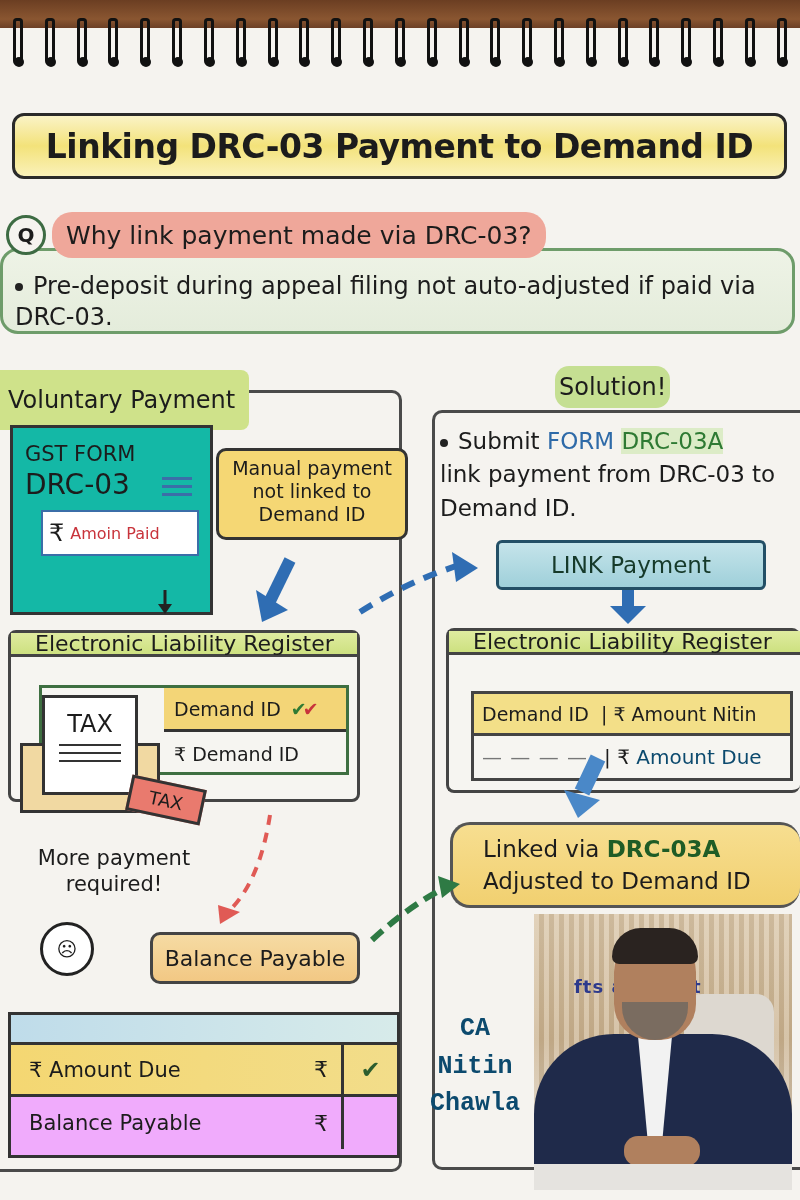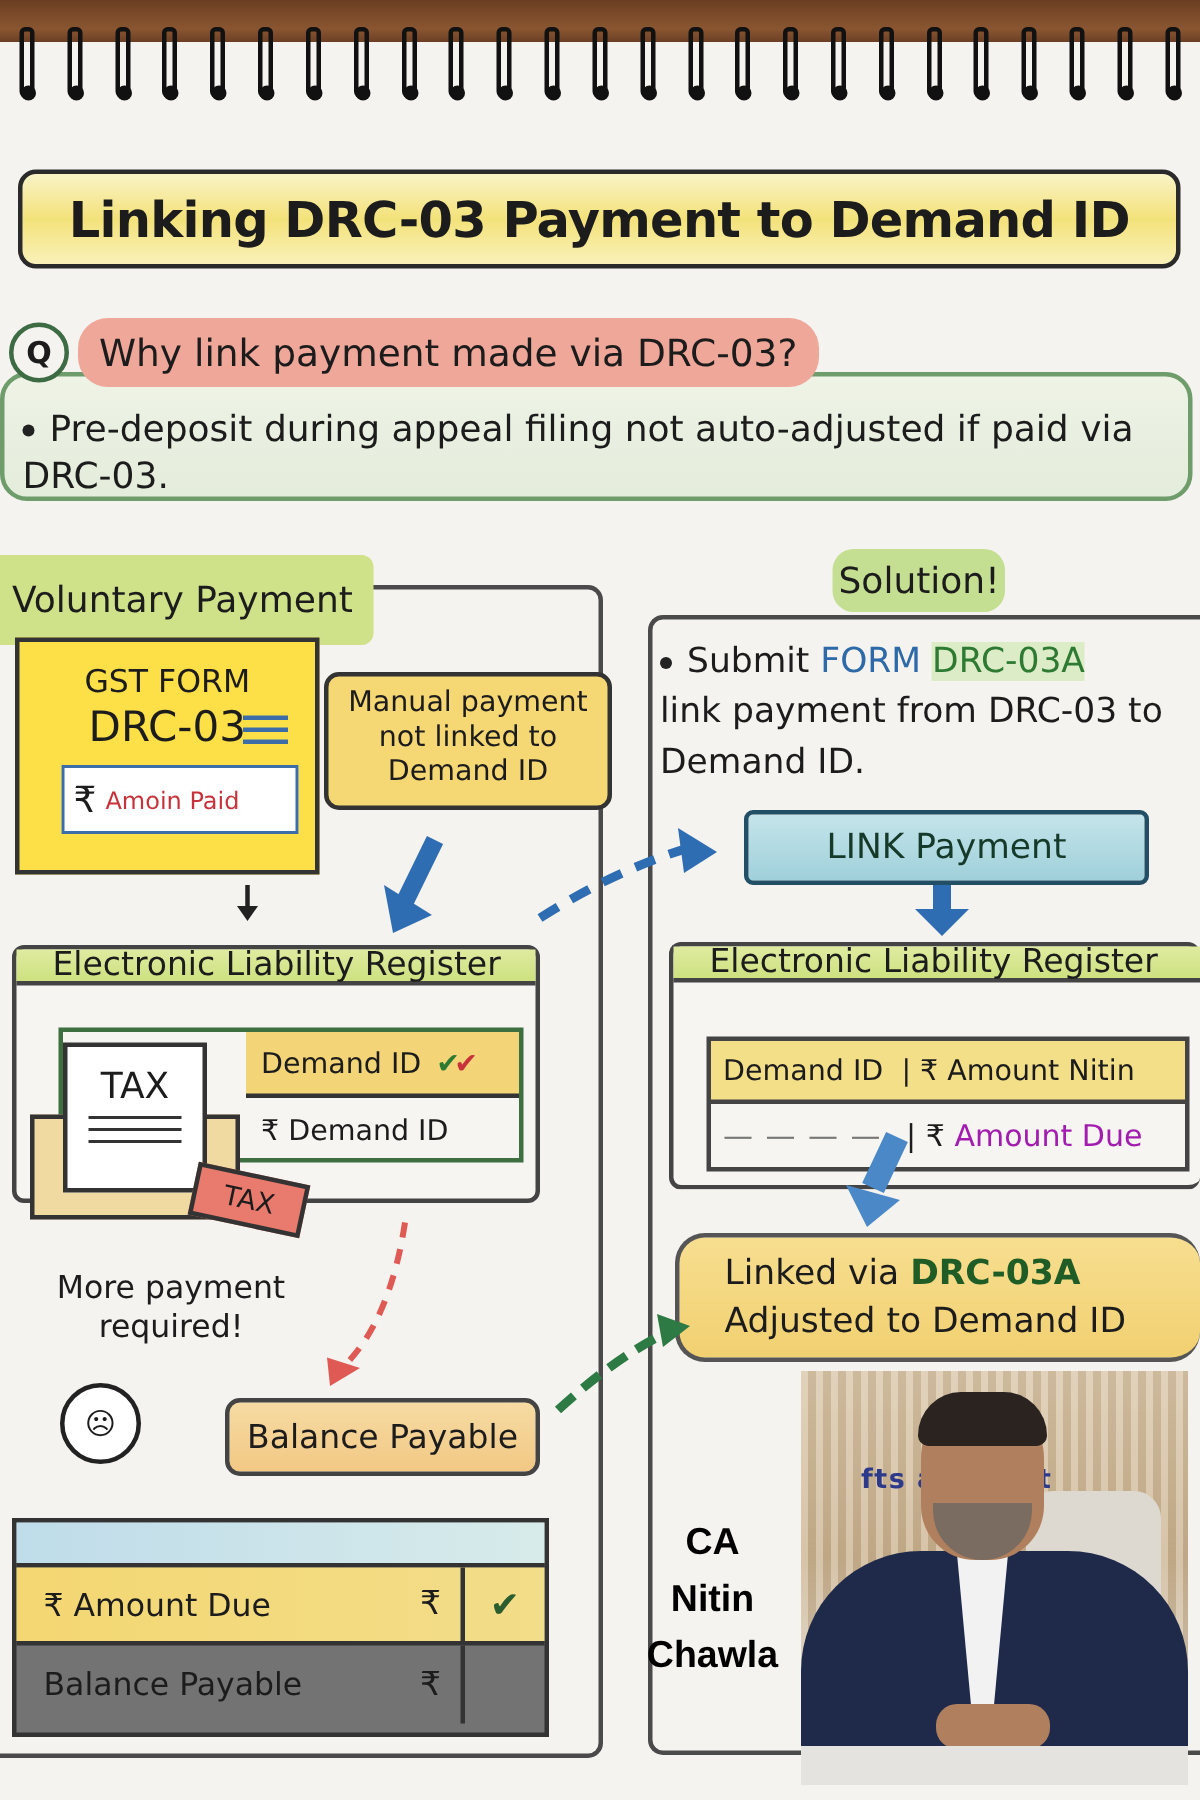--- a/index.html
+++ b/index.html
@@ -12,21 +12,21 @@
 .abs{position:absolute}
 .title{left:12px;top:113px;width:775px;height:66px;border:3px solid #2a2a2a;border-radius:12px;background:linear-gradient(180deg,#faf3c6,#f3e27a 50%,#faf1b9);display:flex;align-items:center;justify-content:center;font-size:33px;font-weight:bold;letter-spacing:-0.5px}
 .q-circle{left:6px;top:215px;width:40px;height:40px;border:3px solid #3d6b43;border-radius:50%;display:flex;align-items:center;justify-content:center;font-weight:bold;font-size:20px;background:#f5f3ef}
 .q-text{left:52px;top:212px;height:46px;padding:0 14px;background:#efa79a;border-radius:20px;display:flex;align-items:center;font-size:25px}
 .a-box{left:0;top:248px;width:795px;height:86px;border:3px solid #6e9c6a;border-radius:18px;background:linear-gradient(180deg,#eef3e6,#e4ecdb);padding:12px 20px 0 12px;font-size:24px;line-height:1.3}
 .a-bullet{display:inline-block;width:8px;height:8px;background:#222;border-radius:50%;margin-right:10px;vertical-align:middle}
 .left-frame{left:0;top:390px;width:402px;height:782px;border:3px solid #4a4a4a;border-left:none;border-radius:0 10px 10px 0}
 .right-frame{left:432px;top:410px;width:380px;height:760px;border:3px solid #4a4a4a;border-right:none;border-radius:10px 0 0 10px}
 .vol-label{left:0;top:370px;height:60px;padding:0 14px 0 8px;background:#cfe28a;font-size:24px;display:flex;align-items:center;border-radius:0 8px 8px 0}
 .sol-label{left:555px;top:366px;height:42px;padding:0 4px;background:#c5df92;font-size:24px;display:flex;align-items:center;border-radius:14px}
-.gst-form{left:10px;top:425px;width:203px;height:158px;border:3px solid #333;background:#fde047;padding:14px 12px;text-align:center;}
+.gst-form{left:10px;top:425px;width:203px;height:190px;border:3px solid #333;background:#14b8a6;padding:14px 12px;}
 .gst-form .l1{font-size:21px}
 .gst-form .l2{font-size:28px;margin-top:2px}
 .gst-lines{position:absolute;right:18px;top:44px;width:30px}
 .gst-lines div{height:3px;background:#3b6ea8;margin:5px 0}
 .amount-box{position:absolute;left:28px;top:82px;width:158px;height:46px;border:2px solid #3b6ea8;background:#fff;display:flex;align-items:center;padding-left:6px}
 .rupee{font-size:24px;margin-right:6px}
 .amount-red{color:#c8333b;font-size:16px}
 .note-yellow{left:216px;top:448px;width:192px;height:92px;background:#f5d774;border:3px solid #333;border-radius:10px;font-size:19px;text-align:center;line-height:1.22;padding-top:6px}
 .elr-left{left:8px;top:630px;width:352px;height:172px;border:3px solid #444;border-radius:8px;background:#f6f5f1}
 .elr-head{height:24px;background:linear-gradient(180deg,#dfeba0,#cde180);border-bottom:3px solid #444;display:flex;align-items:center;padding-left:24px;font-size:22px}
@@ -36,41 +36,41 @@
 .check-green{color:#2f7a33;font-weight:bold;margin-left:10px}
 .check-red{color:#c8333b;font-weight:bold;margin-left:-4px}
 .envelope{position:absolute;left:20px;top:695px;width:140px;height:115px}
 .env-body{position:absolute;left:0;top:48px;width:140px;height:70px;background:#f1d9a2;border:3px solid #333}
 .env-letter{position:absolute;left:22px;top:0;width:96px;height:100px;background:#fff;border:3px solid #333;text-align:center;font-size:24px;padding-top:12px}
 .env-letter .ln{height:2px;background:#333;margin:6px 14px}
 .tax-tag{left:128px;top:782px;width:76px;height:36px;background:#e97a6e;border:3px solid #333;transform:rotate(12deg);font-size:18px;display:flex;align-items:center;justify-content:center}
 .more-pay{left:24px;top:845px;font-size:21px;line-height:1.25;text-align:center}
 .face{left:40px;top:922px;width:54px;height:54px;border:3px solid #222;border-radius:50%;background:#fff;font-size:20px;display:flex;align-items:center;justify-content:center}
 .balance-tag{left:150px;top:932px;width:210px;height:52px;background:linear-gradient(180deg,#f6dba3,#f2c884);border:3px solid #444;border-radius:10px;font-size:22px;display:flex;align-items:center;justify-content:center}
-.amount-table{left:8px;top:1012px;width:358px;height:146px;border:3px solid #333;background:#737373}
+.amount-table{left:8px;top:1012px;width:392px;height:146px;border:3px solid #333;background:#f0abfc}
 .at-head{height:30px;background:linear-gradient(90deg,#bfdcea,#d7ebea);border-bottom:3px solid #333}
 .at-row{display:flex;height:52px;align-items:center;border-bottom:3px solid #333}
 .at-row.last{border-bottom:none}
 .at-row.yellow{background:linear-gradient(90deg,#f4d772,#f2dd8a)}
 .at-label{flex:1;padding-left:18px;font-size:21px}
 .at-r{width:40px;font-size:22px;text-align:center}
 .at-check{width:56px;height:100%;border-left:3px solid #333;display:flex;align-items:center;justify-content:center;color:#2c5d2e;font-size:24px;font-weight:bold}
 .sol-text{left:440px;top:425px;width:362px;font-size:23px;line-height:1.45}
 .sol-text .blue{color:#2e6aa8}
 .sol-text .green{color:#2e7a33;background:#dcecc7}
 .link-btn{left:496px;top:540px;width:270px;height:50px;background:linear-gradient(180deg,#c5e4ea,#9fd0da);border:3px solid #234f66;border-radius:6px;display:flex;align-items:center;justify-content:center;font-size:23px;color:#163a2a}
 .elr-right{left:446px;top:628px;width:354px;height:165px;border:3px solid #444;border-radius:8px;border-right:none;background:#f6f5f1}
 .elr-right .inner{position:absolute;left:22px;top:60px;width:322px;height:90px;border:3px solid #444;background:#f6f5f1}
 .r-row1{height:42px;background:#f3df88;border-bottom:3px solid #444;display:flex;align-items:center;padding-left:8px;font-size:19px}
 .r-row2{height:42px;display:flex;align-items:center;padding-left:8px;font-size:20px}
 .dash{color:#777;letter-spacing:1px;margin-right:16px}
-.red{color:#a21caf}
+.red{color:#0c4a6e}
 .linked{left:450px;top:822px;width:350px;height:86px;background:linear-gradient(180deg,#f7de90,#f1d070);border:3px solid #555;border-radius:20px;border-right:none;font-size:23px;line-height:1.4;padding:8px 0 0 30px}
 .linked .green{color:#1f5c26;font-weight:bold}
-.ca-name{left:416px;top:1010px;width:118px;font-family:Liberation Sans, sans-serif;font-weight:bold;color:#000000;font-size:25px;line-height:1.5;text-align:center}
+.ca-name{left:416px;top:1010px;width:118px;font-family:Liberation Mono, monospace;font-weight:bold;color:#0c4a6e;font-size:25px;line-height:1.5;text-align:center}
 .photo{left:534px;top:914px;width:258px;height:276px;overflow:hidden;background:linear-gradient(180deg,#d8c3a4 0%,#c9b08c 45%,#dfd8ce 100%)}
 .photo .slats{position:absolute;inset:0;background:repeating-linear-gradient(90deg,rgba(255,255,255,0.25) 0 5px,rgba(0,0,0,0.05) 5px 10px)}
 .photo .sign{position:absolute;top:62px;left:40px;width:220px;font-size:18px;color:#2d3a8c;font-weight:bold;letter-spacing:1px}
 .photo .chair{position:absolute;left:150px;top:80px;width:90px;height:140px;background:#ddd8d0;border-radius:18px}
 .photo .head{position:absolute;left:80px;top:18px;width:82px;height:108px;background:#b0805e;border-radius:40px 40px 36px 36px}
 .photo .hair{position:absolute;left:78px;top:14px;width:86px;height:36px;background:#2a2320;border-radius:40px 40px 10px 10px}
 .photo .beard{position:absolute;left:88px;top:88px;width:66px;height:38px;background:#6d6660;border-radius:0 0 34px 34px;opacity:.8}
 .photo .suit{position:absolute;left:0;top:120px;width:258px;height:160px;background:#1f2a4a;border-radius:80px 80px 0 0}
 .photo .shirt{position:absolute;left:104px;top:122px;width:34px;height:110px;background:#f2f2f2;clip-path:polygon(0 0,100% 0,70% 100%,30% 100%)}
 .photo .hands{position:absolute;left:90px;top:222px;width:76px;height:30px;background:#b0805e;border-radius:14px}

